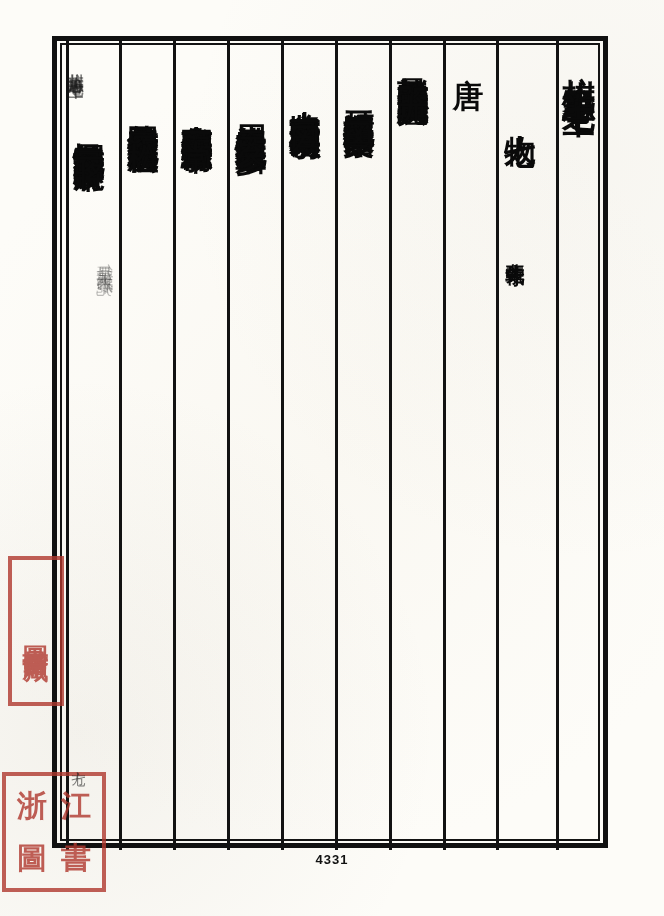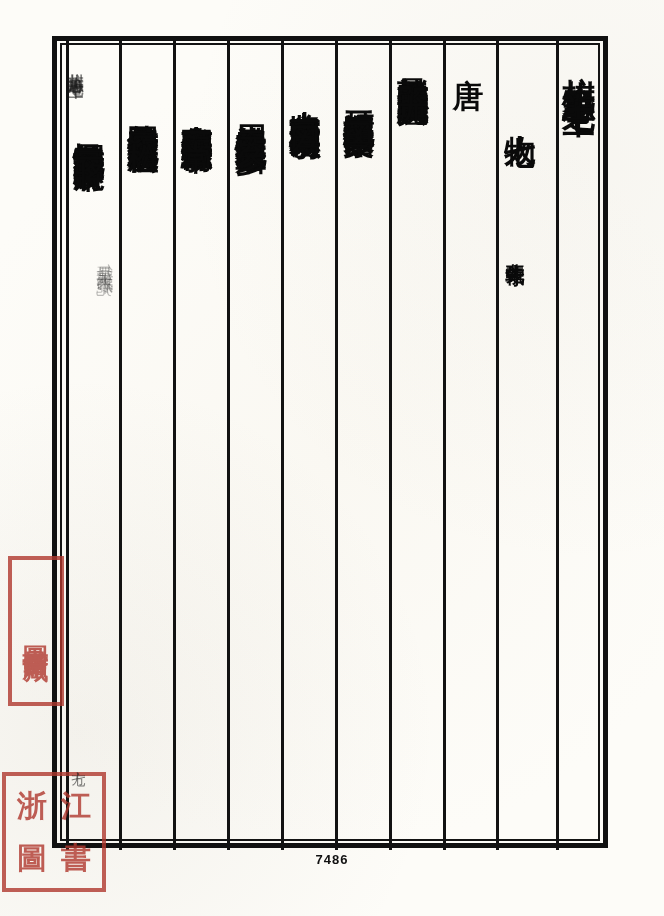--- a/index.html
+++ b/index.html
@@ -248,15 +248,15 @@
     <div class="seal-grid">
       <span>浙</span>
       <span>江</span>
       <span>圖</span>
       <span>書</span>
     </div>
   </div>
 
   <div id="marginalia">方七</div>
 
-  <div id="page-number">7486</div>
+  <div id="page-number">4331</div>
 
 </div>
 
 </body></html>

